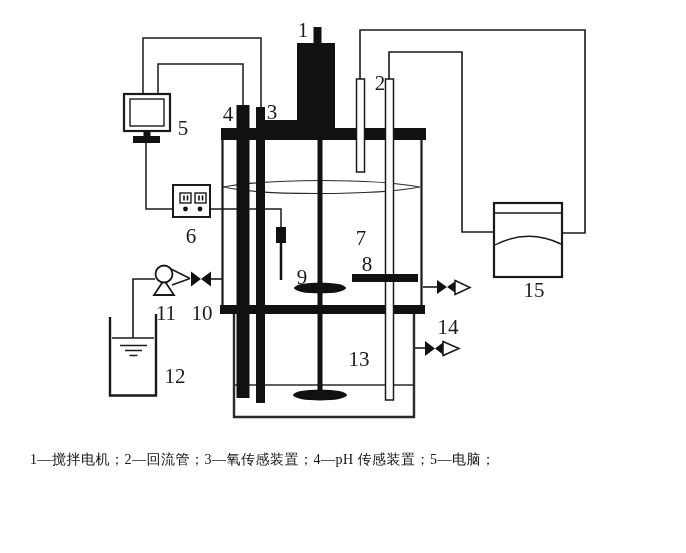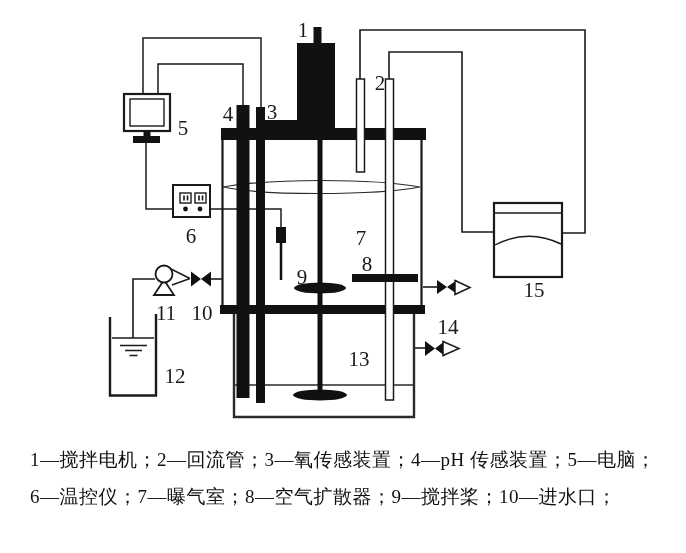--- a/index.html
+++ b/index.html
@@ -1,20 +1,20 @@
 <!DOCTYPE html>
 <html><head>
 <meta charset="utf-8">
 <style>
   html,body{margin:0;padding:0;background:#ffffff;}
   #page{position:relative;width:686px;height:553px;background:#ffffff;overflow:hidden;
         font-family:"Liberation Serif","DejaVu Serif",serif;}
   #diagram{position:absolute;left:0;top:0;}
   svg text{font-family:"Liberation Serif","DejaVu Serif",serif;font-size:21px;fill:#1a1a1a;text-anchor:middle;}
-  #caption{position:absolute;left:30px;top:441px;width:640px;font-size:19px;line-height:37px;
+  #caption{position:absolute;left:30px;top:441px;width:640px;font-size:14px;line-height:37px;
            color:#111;letter-spacing:0.5px;white-space:nowrap;}
 </style>
 </head>
 <body>
 
 <div id="page">
   <svg id="diagram" width="686" height="435" viewBox="0 0 686 435">
 
     <g fill="none" stroke="#1a1a1a" stroke-width="1.6">
       <path d="M360,80 V30 H585 V233 H562"></path>
@@ -135,15 +135,14 @@
       <text x="166" y="320">11</text>
       <text x="175" y="383">12</text>
       <text x="359" y="366">13</text>
       <text x="448" y="334">14</text>
       <text x="534" y="297">15</text>
     </g>
   </svg>
 
   <div id="caption">
     <div>1—搅拌电机；2—回流管；3—氧传感装置；4—pH 传感装置；5—电脑；</div>
-    <div>6—温控仪；7—曝气室；8—空气扩散器；9—搅拌桨；10—进水口；</div>
   </div>
 </div>
 
 </body></html>

